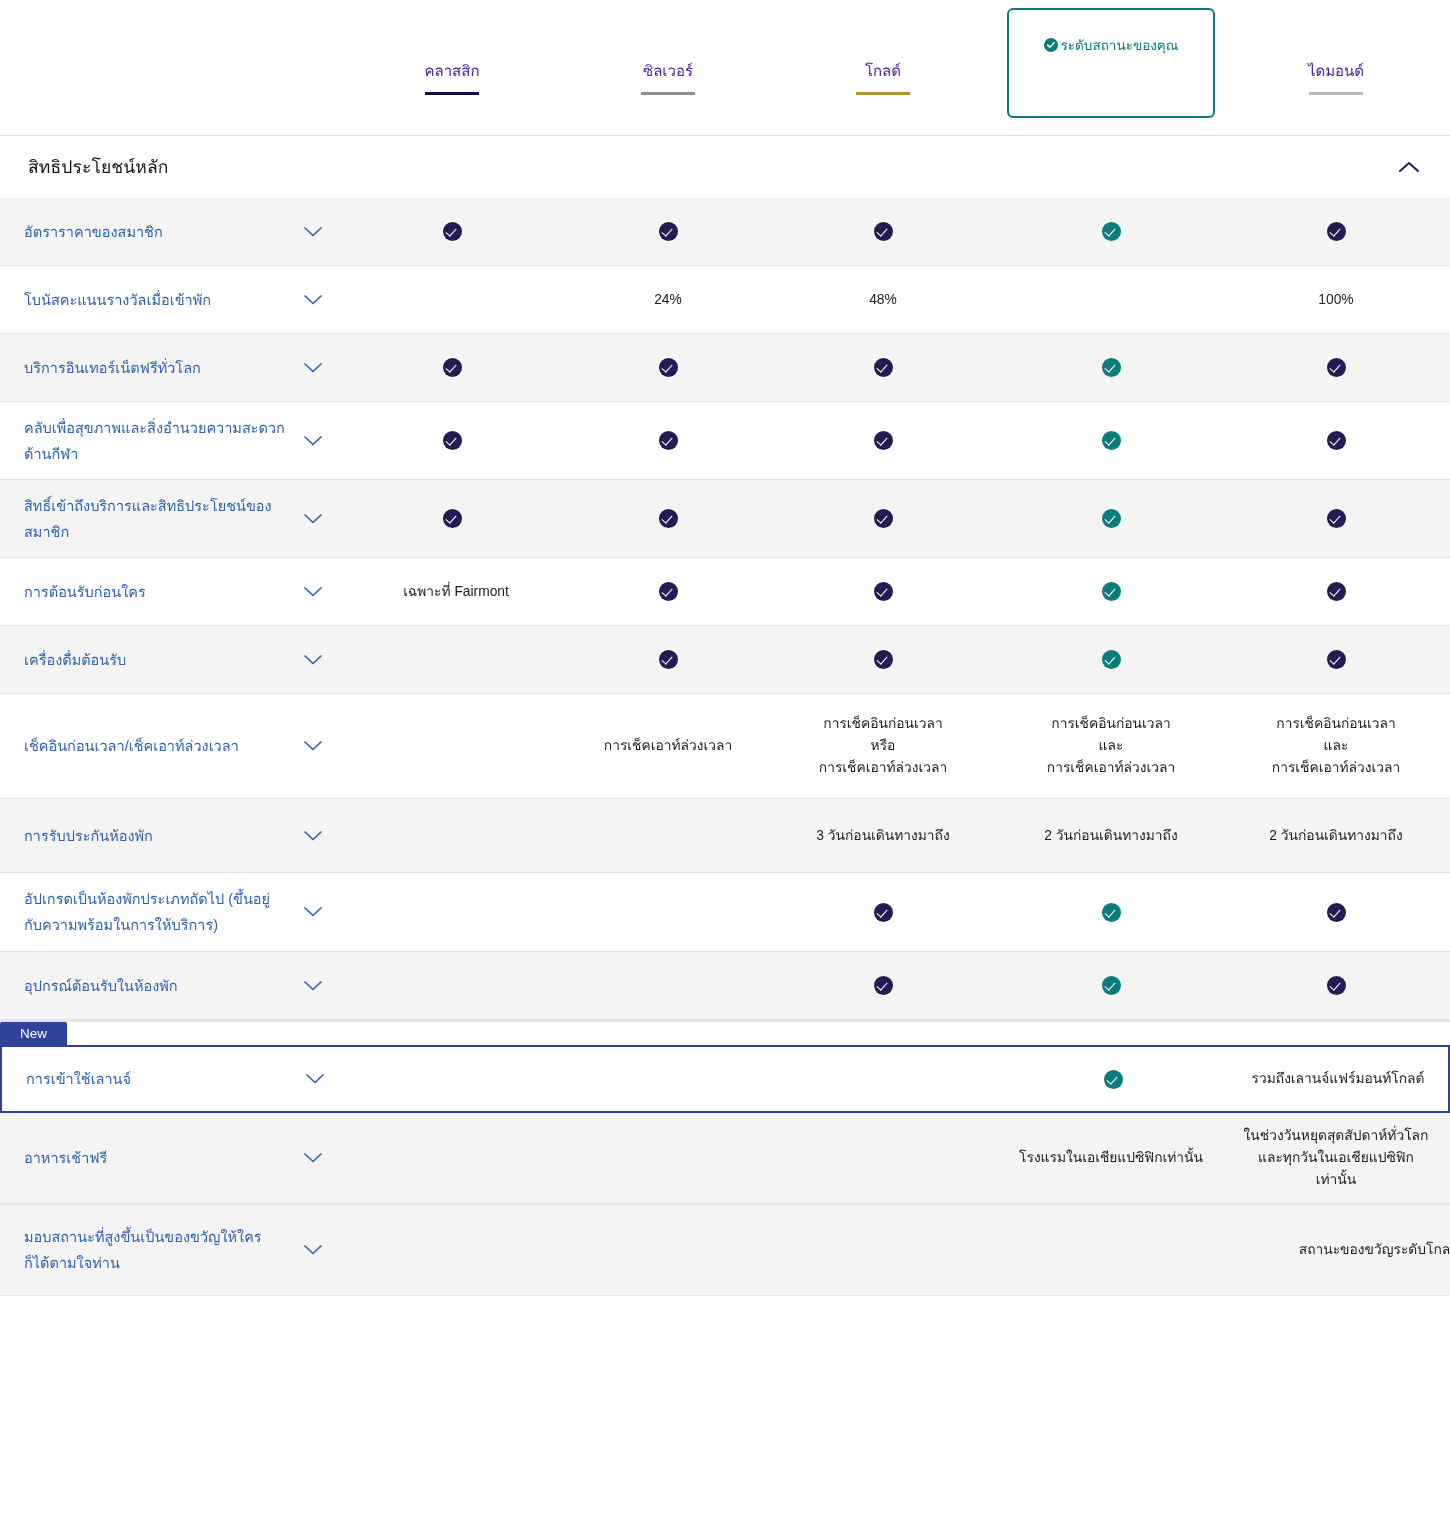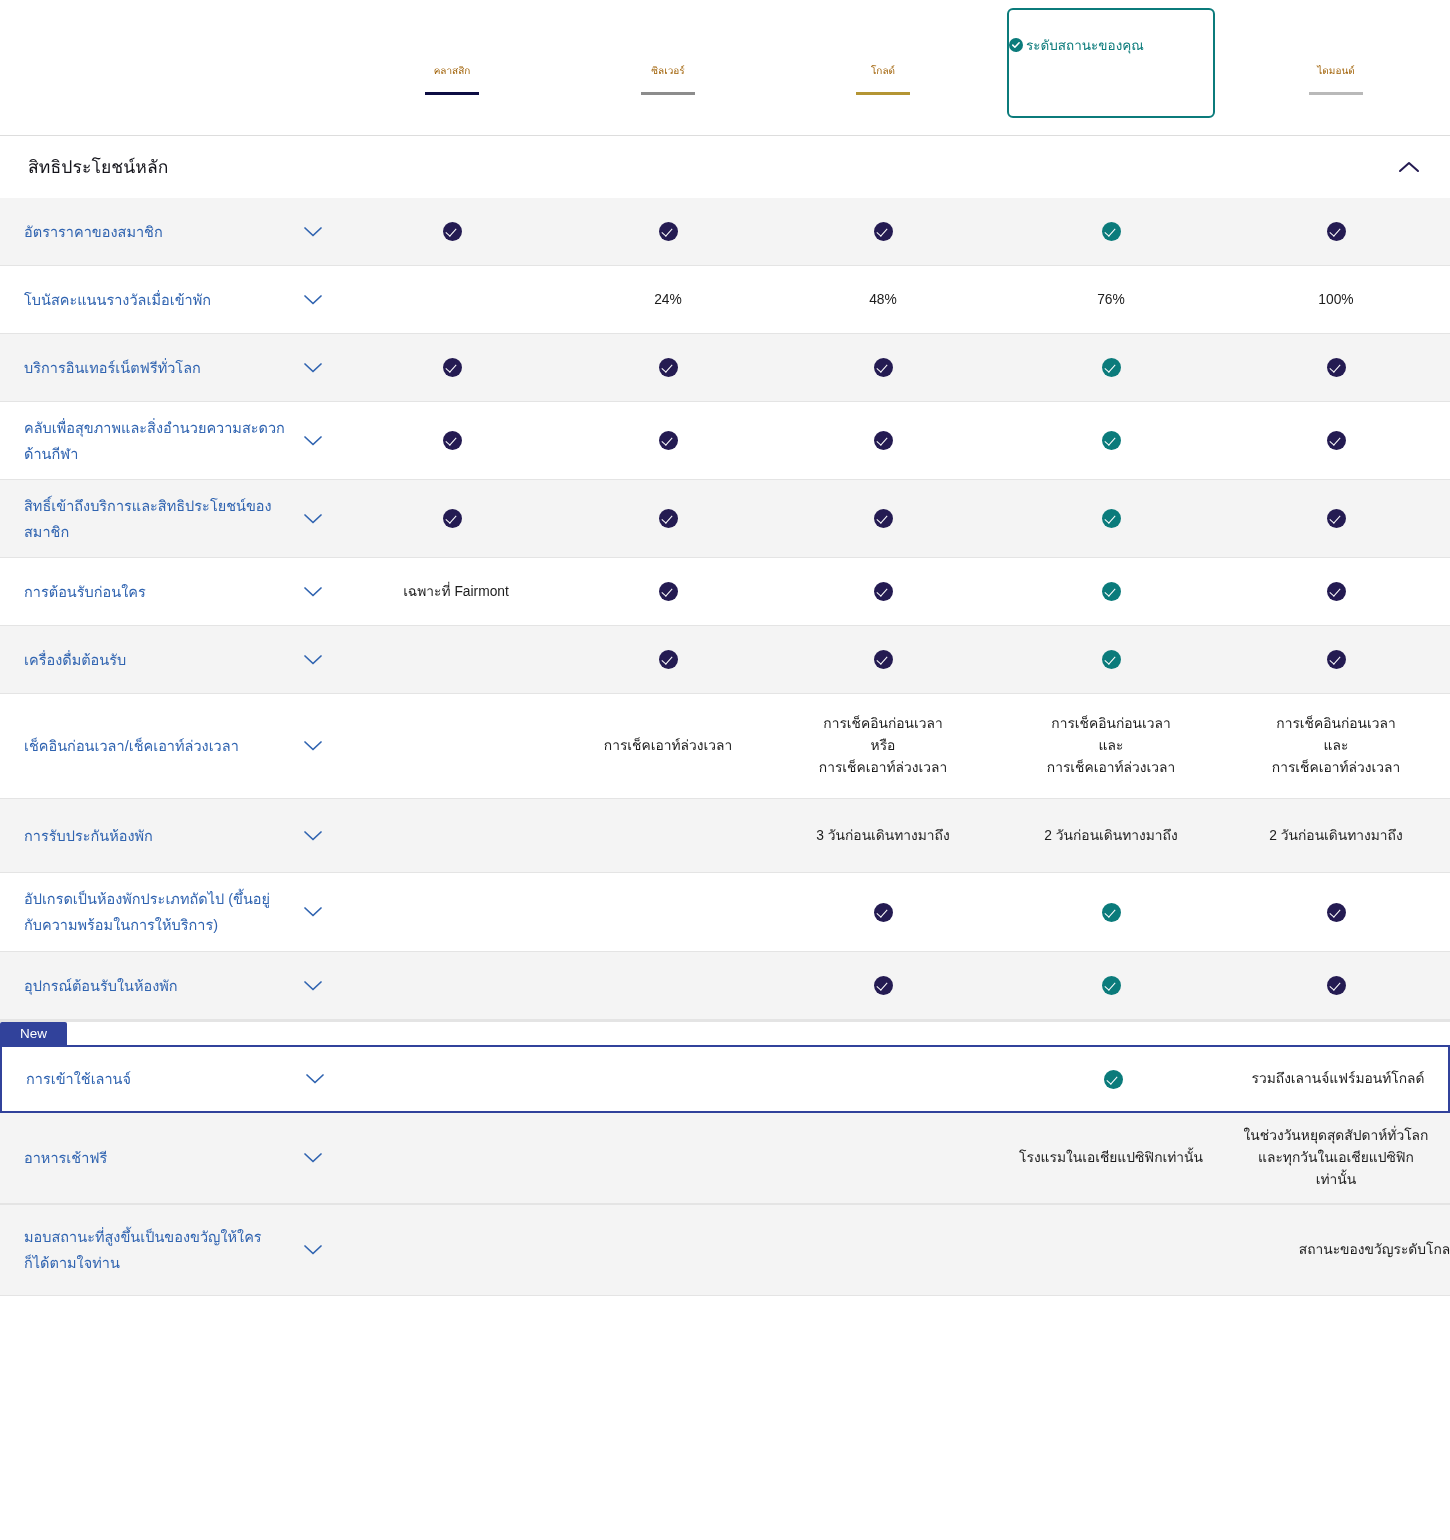--- a/index.html
+++ b/index.html
@@ -22,22 +22,22 @@
     width: 1450px; height: 135px;
   }
   .tier-col {
     position: absolute;
     top: 60px;
     width: 180px;
     margin-left: -90px;
     text-align: center;
   }
   .tier-name {
-    font-size: 10px;
-    color: #a16207;
+    font-size: 15px;
+    color: #4c1d95;
     line-height: 22px;
     white-space: nowrap;
   }
   .tier-underline {
     width: 54px;
     height: 3px;
     margin: 10px auto 0;
     background: #0d0d43;
   }
   .tier-underline.silver   { background: #8c8c8c; }
@@ -54,21 +54,21 @@
     height: 110px;
     border: 2px solid #0b7b7b;
     border-radius: 6px;
     background: #ffffff;
     z-index: 3;
   }
   .status-card-label {
     position: absolute;
     top: 24px;
     left: 0; right: 0;
-    text-align: left;
+    text-align: center;
     font-size: 13.5px;
     color: #0b7b7b;
     white-space: nowrap;
   }
   .status-card-label .chk {
     display: inline-block;
     vertical-align: -2px;
     margin-right: 3px;
   }
 
@@ -286,23 +286,20 @@
             </svg></span>
         </div>
         <div class="cells">
           <div class="cell" style="left: 116px;"></div>
           <div class="cell" style="left: 332px;">
             <span class="multiline">24%</span>
           </div>
           <div class="cell" style="left: 547px;">
             <span class="multiline">48%</span>
           </div>
-          <div class="cell" style="left: 775px;">
-            <span class="multiline">76%</span>
-          </div>
           <div class="cell" style="left: 1000px;">
             <span class="multiline">100%</span>
           </div>
         </div>
       </div>
       <div class="row-sep"></div>
       <div class="row alt" style="height: 67px;">
         <div class="row-label-cell">
           <div class="row-label">บริการอินเทอร์เน็ตฟรีทั่วโลก</div>
           <span class="row-chevron"><svg width="20" height="12" viewBox="0 0 20 12">

